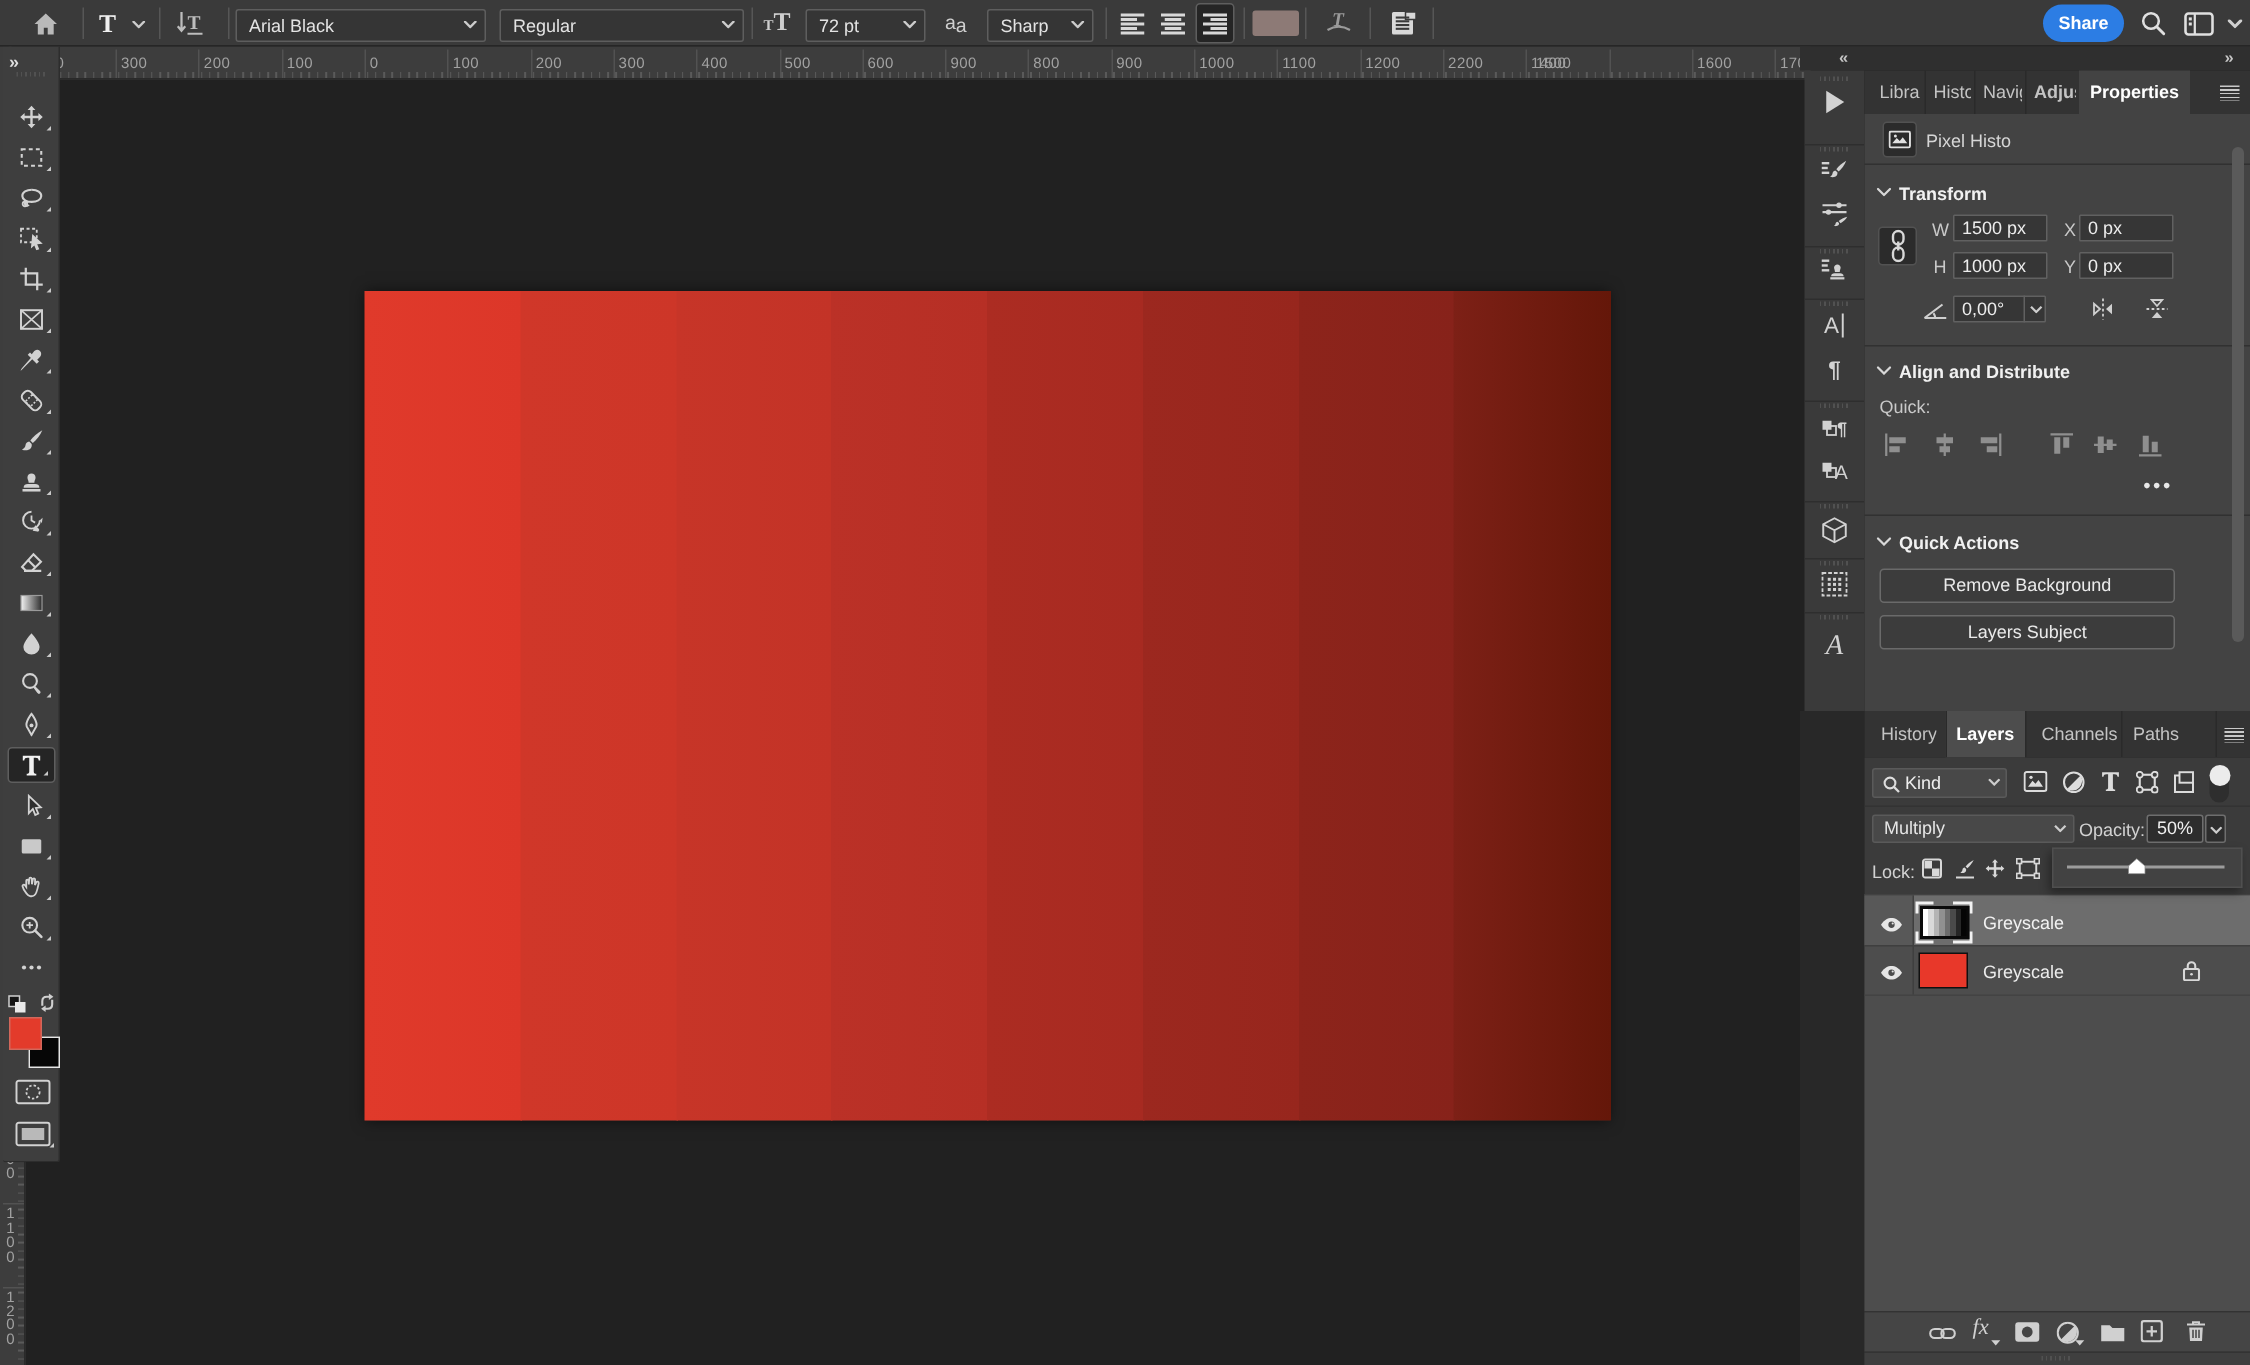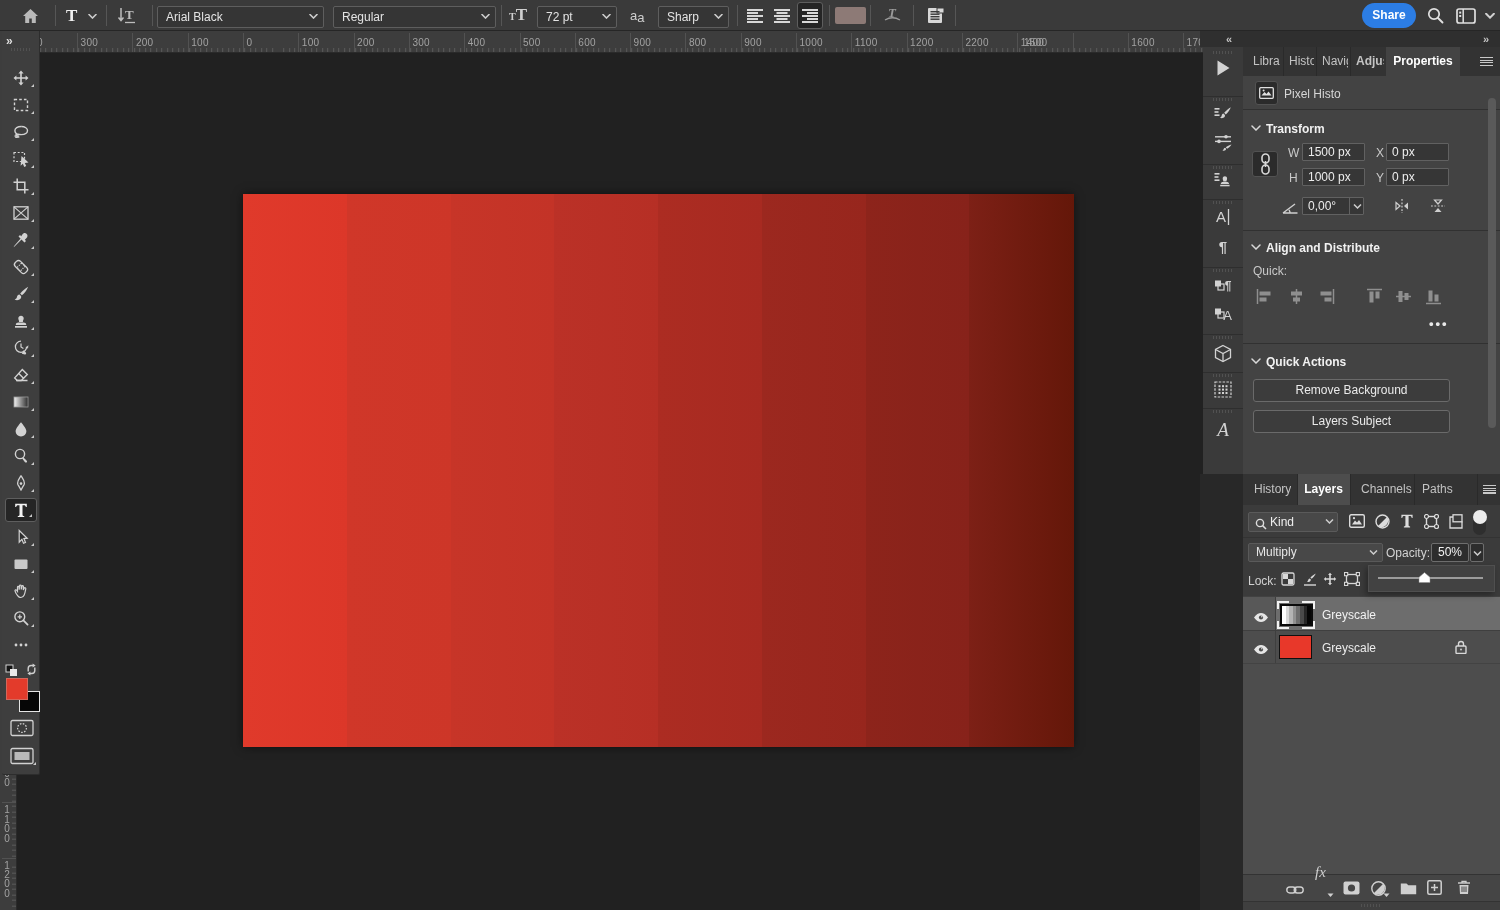--- a/index.html
+++ b/index.html
@@ -740,21 +740,21 @@
             <path d="M3.5 6 V4 A2.5 2.5 0 0 1 8.5 4 V6" fill="none" stroke="#d8d8d8" stroke-width="1.4"></path>
             <circle cx="6" cy="9.5" r="0.9" fill="#d8d8d8"></circle>
           </svg></div>
       </div>
       <div class="seph" style="left:0;top:369px;width:257px;background:#333333;"></div>
       <div class="abs" style="left:0;top:370px;width:257px;height:26px;background:#454545;"></div>
       <div class="abs" style="left:43px;top:377px;"><svg width="18" height="12" viewBox="0 0 18 12">
           <rect x="0.8" y="3" width="9" height="6" rx="3" fill="none" stroke="#d0d0d0" stroke-width="1.4"></rect>
           <rect x="8.2" y="3" width="9" height="6" rx="3" fill="none" stroke="#d0d0d0" stroke-width="1.4"></rect>
         </svg></div>
-      <div class="abs" style="left:72px;top:358px;"><span style="font-family:'Liberation Serif',serif;font-style:italic;font-size:15px;color:#d0d0d0;">fx</span></div>
+      <div class="abs" style="left:72px;top:371px;"><span style="font-family:'Liberation Serif',serif;font-style:italic;font-size:15px;color:#d0d0d0;">fx</span></div>
       <div class="abs" style="left:100px;top:376px;"><svg width="17" height="14" viewBox="0 0 17 14">
           <rect x="0.5" y="0.5" width="16" height="13" rx="2" fill="#d0d0d0"></rect>
           <circle cx="8.5" cy="7" r="3.6" fill="#454545"></circle>
         </svg></div>
       <div class="abs" style="left:128px;top:376px;"><svg width="15" height="15" viewBox="0 0 15 15">
           <circle cx="7.5" cy="7.5" r="6.7" fill="none" stroke="#d0d0d0" stroke-width="1.4"></circle>
           <path d="M2.8 12.2 L12.2 2.8 A6.7 6.7 0 0 1 2.8 12.2 Z" fill="#d0d0d0"></path>
         </svg></div>
       <div class="abs" style="left:157px;top:376px;"><svg width="17" height="14" viewBox="0 0 17 14">
           <path d="M0.8 2.5 H6.5 L8.3 4.3 H16.2 V13.2 H0.8 Z" fill="#d0d0d0"></path>

